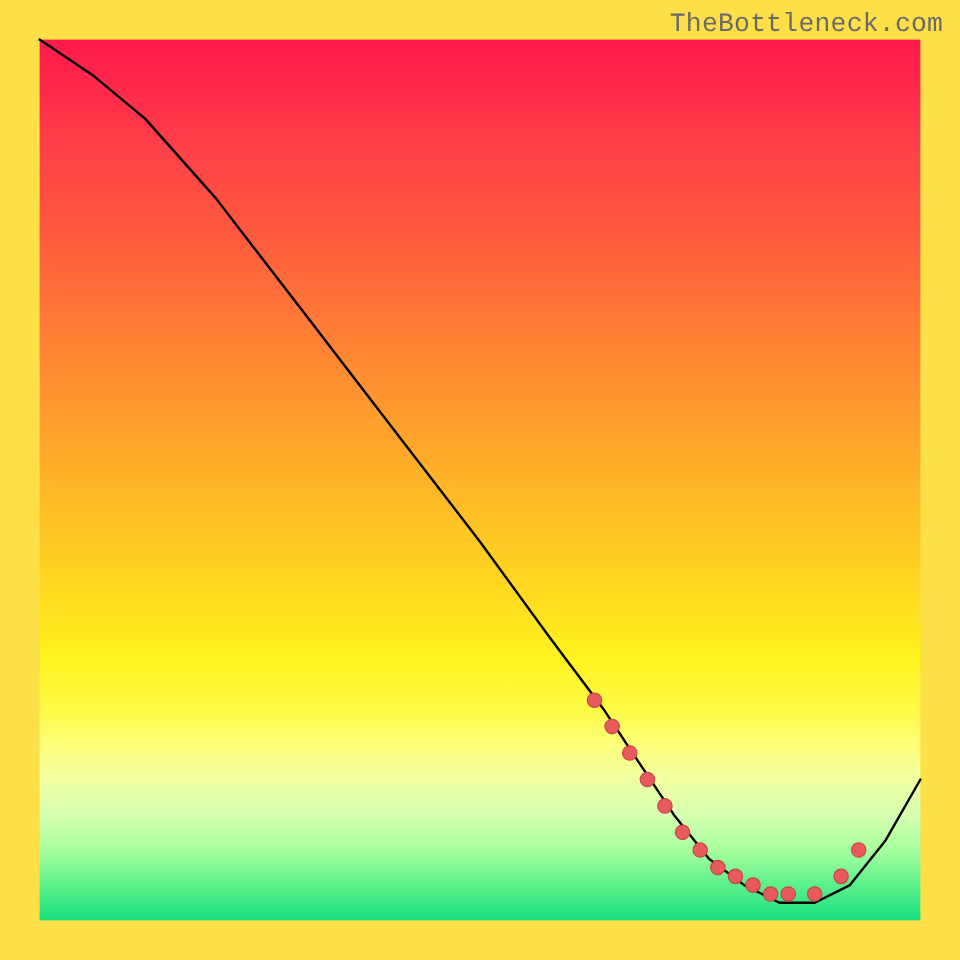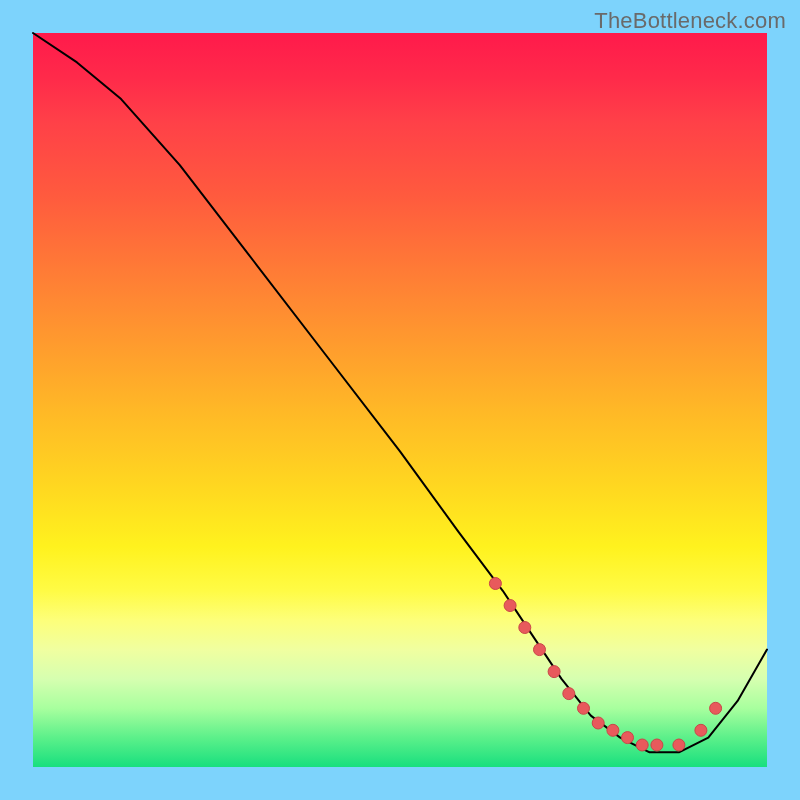--- a/index.html
+++ b/index.html
@@ -8,21 +8,22 @@
     width: 800px;
     height: 800px;
     background: #000;
     overflow: hidden;
     font-family: Arial, Helvetica, sans-serif;
   }
   .frame {
     position: relative;
     width: 800px;
     height: 800px;
-    background: #7dd3fc;
+    background: #fde047;
+    font-family: Liberation Mono, monospace;
   }
   .watermark {
     position: absolute;
     top: 8px;
     right: 14px;
     color: #6a6a6a;
     font-size: 22px;
     letter-spacing: 0.2px;
     font-weight: 500;
   }

